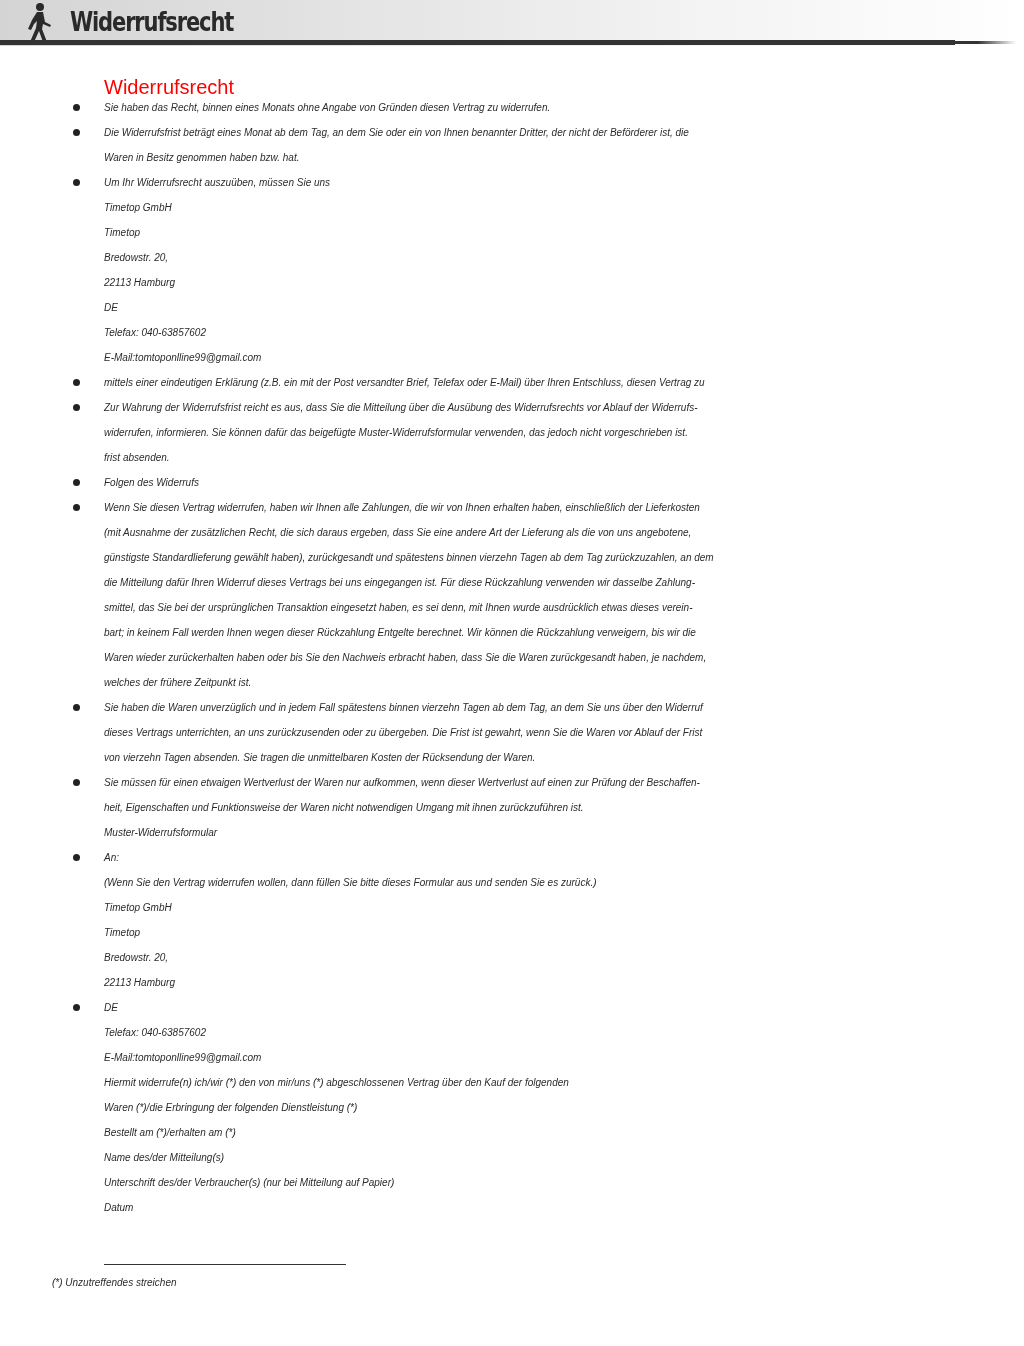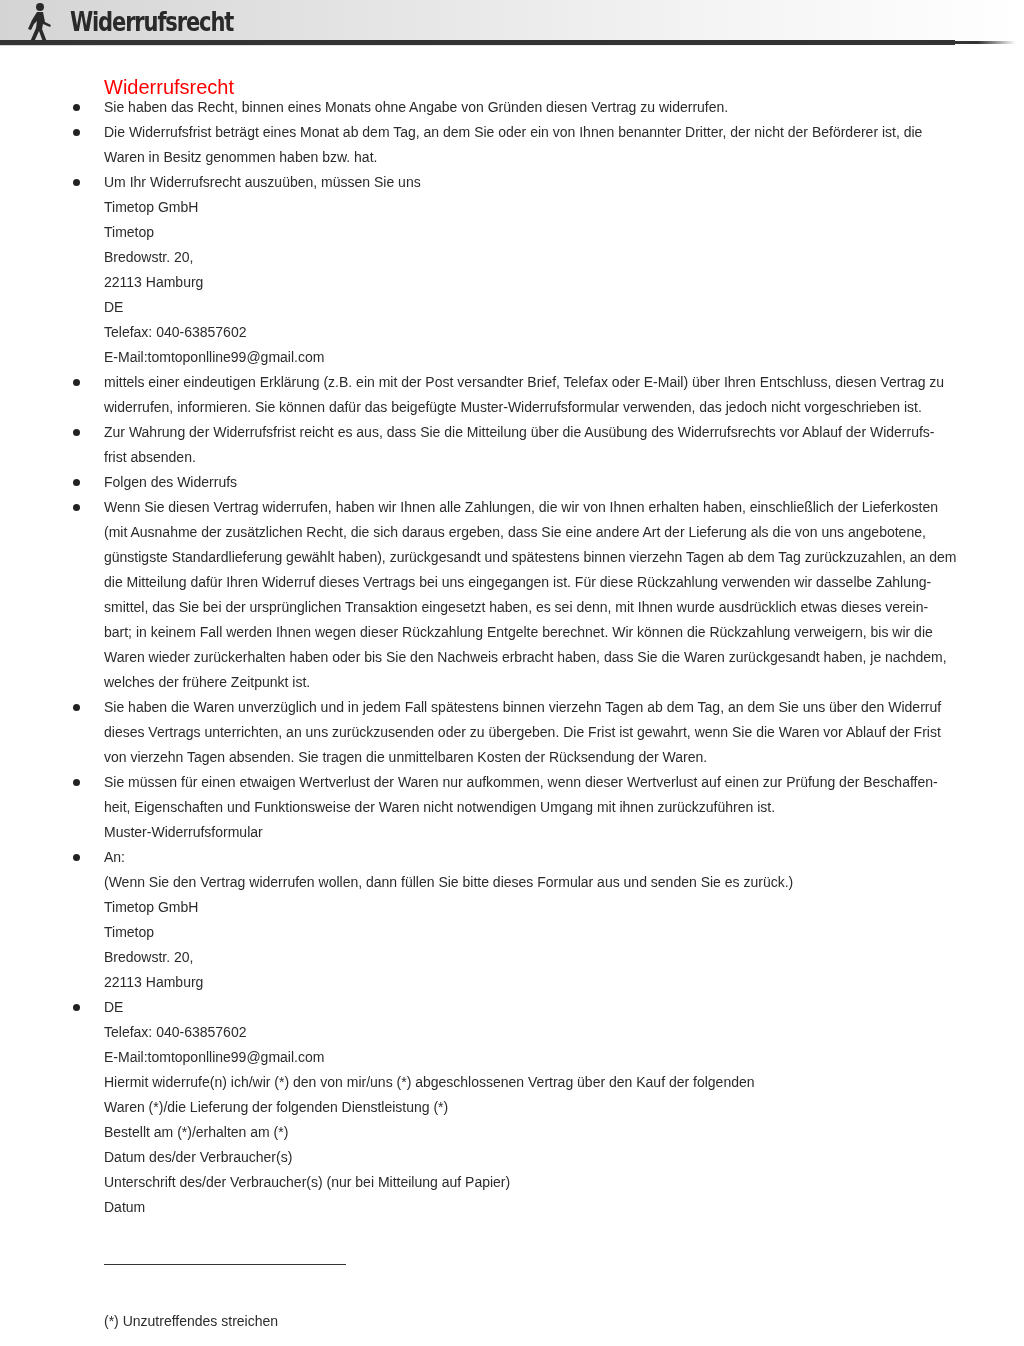--- a/index.html
+++ b/index.html
@@ -11,22 +11,22 @@
     .header-tail2 { position: absolute; left: 952px; top: 41px; width: 64px; height: 3px;
                     background: linear-gradient(to right, #333 0%, #333 40%, rgba(51,51,51,0) 100%); }
     .walker { position: absolute; left: 20px; top: 2px; width: 36px; height: 40px; }
     .header-title { position: absolute; left: 70px; top: 4px; font-family: "DejaVu Sans", sans-serif;
                     font-weight: bold; font-size: 27px; letter-spacing: -1.5px; color: #2a2a2a;
                     transform: scaleX(0.78); transform-origin: left center; line-height: 36px; }
     .content { position: absolute; left: 0; top: 75px; width: 1024px; }
     .section-title { position: absolute; left: 104px; top: 0px; color: #ff0000; font-size: 20px;
                      line-height: 24px; }
     .lines { position: absolute; left: 0; top: 20px; width: 1024px; }
-    .line { position: relative; height: 25px; line-height: 25px; font-size: 14px; color: #2b2b2b;
-            padding-left: 104px; white-space: nowrap; }
+    .line { position: relative; height: 25px; line-height: 25px; font-size: 10px; color: #2b2b2b;
+            padding-left: 104px; white-space: nowrap; font-style: italic; }
     .bullet { position: absolute; left: 73px; top: 9px; width: 7px; height: 7px; border-radius: 50%;
               background: #222; }
     .sigline { position: absolute; left: 104px; width: 242px; height: 1px; background: #333; }
   </style>
 </head>
 <body>
 
 <div class="header">
   <svg class="walker" viewBox="0 0 36 40">
     <circle cx="20" cy="5" r="4" fill="#2a2a2a"></circle>
@@ -45,22 +45,22 @@
       <div class="line"><span>Waren in Besitz genommen haben bzw. hat.</span></div>
       <div class="line"><span class="bullet"></span><span>Um Ihr Widerrufsrecht auszuüben, müssen Sie uns</span></div>
       <div class="line"><span>Timetop GmbH</span></div>
       <div class="line"><span>Timetop</span></div>
       <div class="line"><span> Bredowstr. 20,</span></div>
       <div class="line"><span>22113 Hamburg</span></div>
       <div class="line"><span>DE</span></div>
       <div class="line"><span>Telefax: 040-63857602</span></div>
       <div class="line"><span>E-Mail:tomtoponlline99@gmail.com</span></div>
       <div class="line"><span class="bullet"></span><span>mittels einer eindeutigen Erklärung (z.B. ein mit der Post versandter Brief, Telefax oder E-Mail) über Ihren Entschluss, diesen Vertrag zu</span></div>
+      <div class="line"><span class="bullet"></span><span>Zur Wahrung der Widerrufsfrist reicht es aus, dass Sie die Mitteilung über die Ausübung des Widerrufsrechts vor Ablauf der Widerrufs-</span></div>
       <div class="line"><span>widerrufen, informieren. Sie können dafür das beigefügte Muster-Widerrufsformular verwenden, das jedoch nicht vorgeschrieben ist.</span></div>
-      <div class="line"><span class="bullet"></span><span>Zur Wahrung der Widerrufsfrist reicht es aus, dass Sie die Mitteilung über die Ausübung des Widerrufsrechts vor Ablauf der Widerrufs-</span></div>
       <div class="line"><span>frist absenden.</span></div>
       <div class="line"><span class="bullet"></span><span>Folgen des Widerrufs</span></div>
       <div class="line"><span class="bullet"></span><span>Wenn Sie diesen Vertrag widerrufen, haben wir Ihnen alle Zahlungen, die wir von Ihnen erhalten haben, einschließlich der Lieferkosten</span></div>
       <div class="line"><span>(mit Ausnahme der zusätzlichen Recht, die sich daraus ergeben, dass Sie eine andere Art der Lieferung als die von uns angebotene,</span></div>
       <div class="line"><span>günstigste Standardlieferung gewählt haben), zurückgesandt und spätestens binnen vierzehn Tagen ab dem Tag zurückzuzahlen, an dem</span></div>
       <div class="line"><span>die Mitteilung dafür Ihren Widerruf dieses Vertrags bei uns eingegangen ist. Für diese Rückzahlung verwenden wir dasselbe Zahlung-</span></div>
       <div class="line"><span>smittel, das Sie bei der ursprünglichen Transaktion eingesetzt haben, es sei denn, mit Ihnen wurde ausdrücklich etwas dieses verein-</span></div>
       <div class="line"><span>bart; in keinem Fall werden Ihnen wegen dieser Rückzahlung Entgelte berechnet. Wir können die Rückzahlung verweigern, bis wir die</span></div>
       <div class="line"><span>Waren wieder zurückerhalten haben oder bis Sie den Nachweis erbracht haben, dass Sie die Waren zurückgesandt haben, je nachdem,</span></div>
       <div class="line"><span>welches der frühere Zeitpunkt ist.</span></div>
@@ -73,22 +73,22 @@
       <div class="line"><span class="bullet"></span><span>An:</span></div>
       <div class="line"><span>(Wenn Sie den Vertrag widerrufen wollen, dann füllen Sie bitte dieses Formular aus und senden Sie es zurück.)</span></div>
       <div class="line"><span>Timetop GmbH</span></div>
       <div class="line"><span>Timetop</span></div>
       <div class="line"><span>Bredowstr. 20,</span></div>
       <div class="line"><span>22113 Hamburg</span></div>
       <div class="line"><span class="bullet"></span><span>DE</span></div>
       <div class="line"><span>Telefax: 040-63857602</span></div>
       <div class="line"><span>E-Mail:tomtoponlline99@gmail.com</span></div>
       <div class="line"><span>Hiermit widerrufe(n) ich/wir (*) den von mir/uns (*) abgeschlossenen Vertrag über den Kauf der folgenden</span></div>
-      <div class="line"><span>Waren (*)/die Lieferung der folgenden Dienstleistung (*)</span></div>
+      <div class="line"><span>Waren (*)/die Erbringung der folgenden Dienstleistung (*)</span></div>
       <div class="line"><span>Bestellt am (*)/erhalten am (*)</span></div>
-      <div class="line"><span>Datum des/der Verbraucher(s)</span></div>
+      <div class="line"><span>Name des/der Mitteilung(s)</span></div>
       <div class="line"><span>Unterschrift des/der Verbraucher(s) (nur bei Mitteilung auf Papier)</span></div>
       <div class="line"><span>Datum</span></div>
     </div>
 </div>
 
 <div class="sigline" id="sigline" style="top:1264px;"></div>
-<div class="line" id="footnote" style="position:absolute; top:1309px; left:0; padding-left:104px;">(*) Unzutreffendes streichen</div>
+<div class="line" id="footnote" style="position:absolute; top:1270px; left:0; padding-left:52px;">(*) Unzutreffendes streichen</div>
 
 </body></html>

